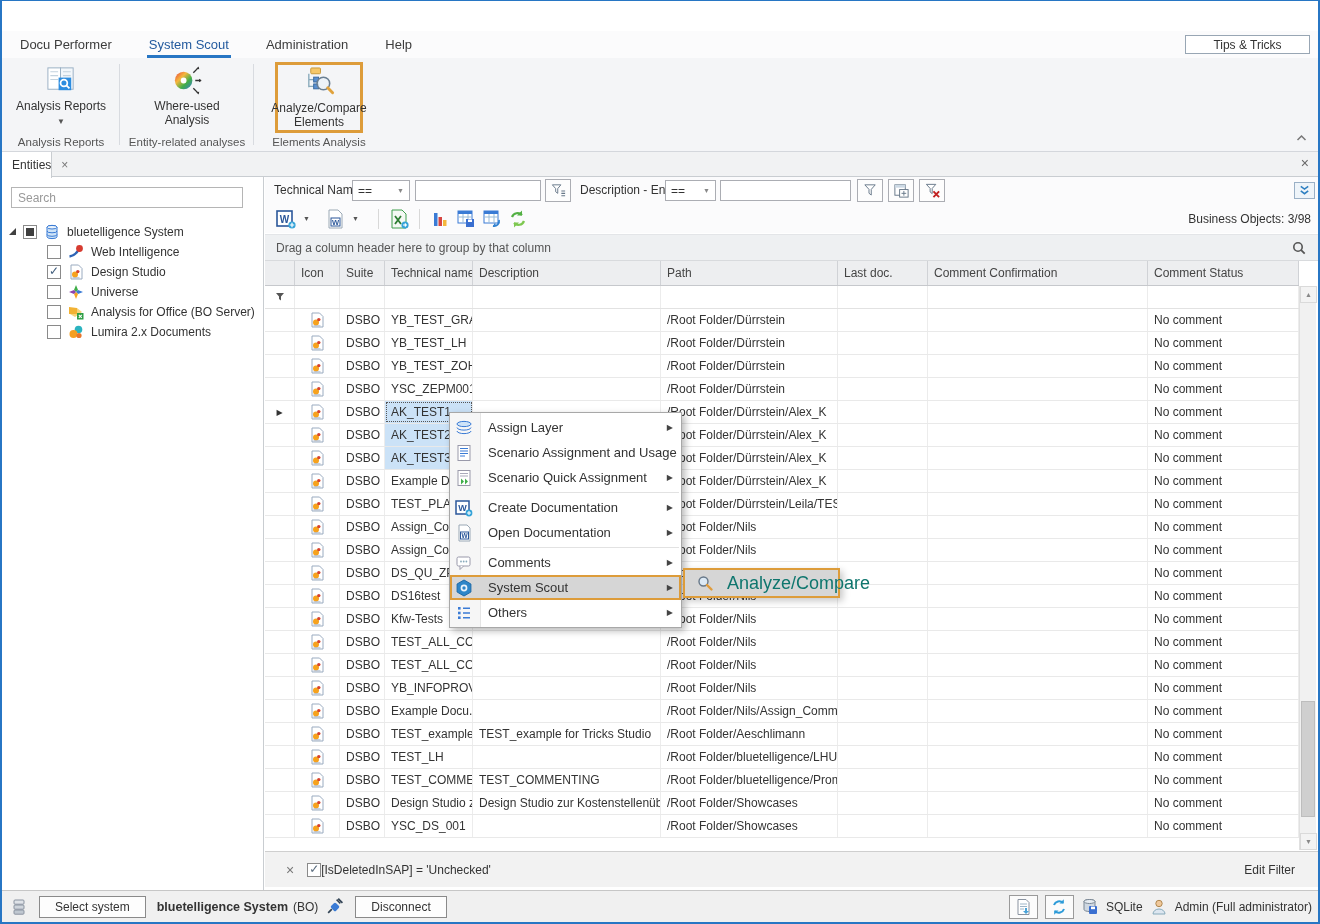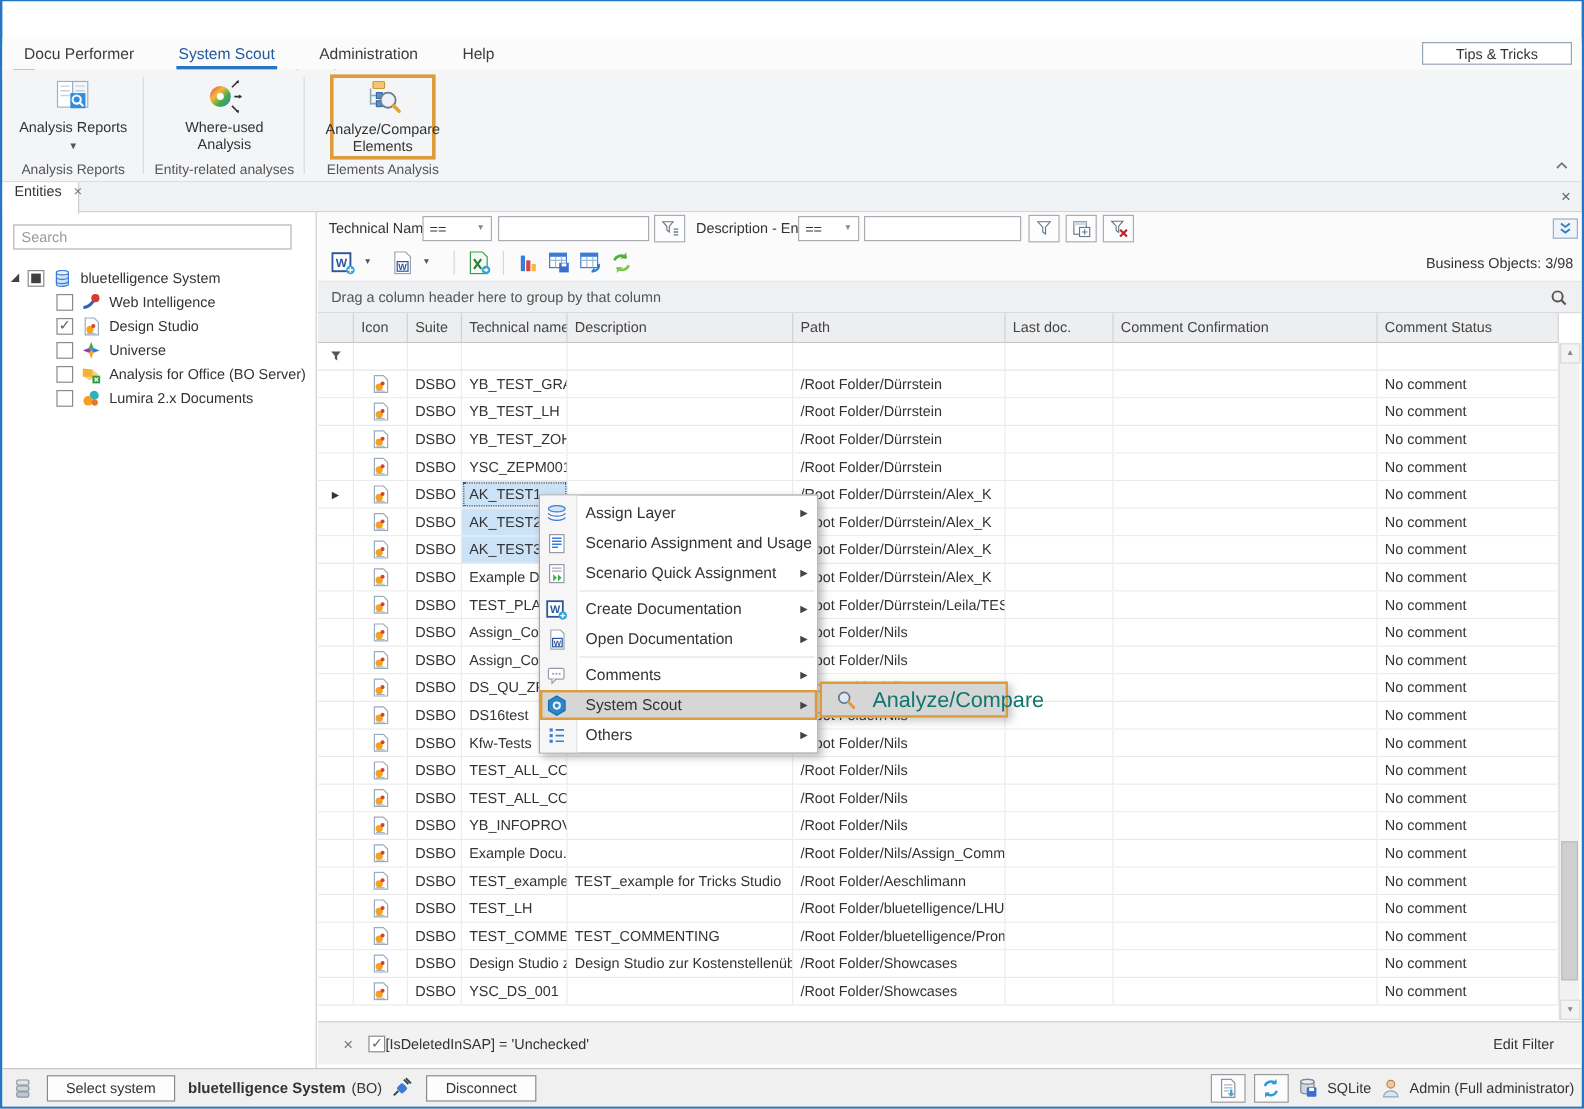--- a/index.html
+++ b/index.html
@@ -40,22 +40,22 @@
   .rbtn{position:absolute;top:5px;left:50%;transform:translateX(-50%);width:96px;height:70px;display:flex;
         flex-direction:column;align-items:center;font-size:12px;color:#333;text-align:center;}
   .rbtn.hl{border:3px solid #dd9c3a;width:88px;height:71px;top:4px;}
   .ric{width:33px;height:33px;margin-top:1px;flex:none;}
   .rbtn-label{line-height:13.5px;margin-top:3px;}
   .rb-caret{font-size:8px;color:#555;}
   .ribbon-collapse{position:absolute;right:10px;bottom:7px;width:13px;height:12px;}
 
   
   .doc-tabstrip{position:absolute;left:0;top:151px;right:0;height:25px;background:#f1f2f3;border-bottom:1px solid #c9cdd1;}
-  .entities-tab{position:absolute;left:0;top:0;height:26px;width:64px;background:#fff;border-right:1px solid #c9cdd1;
-        display:flex;align-items:flex-start;font-size:12px;color:#333;padding-left:10px;gap:10px;z-index:2;}
+  .entities-tab{position:absolute;left:0;top:0;height:26px;width:50px;background:#fff;border-right:1px solid #c9cdd1;
+        display:flex;align-items:center;font-size:12px;color:#333;padding-left:10px;gap:10px;z-index:2;}
   .tab-close{color:#777;font-size:12px;}
   .strip-close{position:absolute;right:9px;top:3px;color:#666;font-size:14px;}
 
   
   .left-panel{position:absolute;left:0;top:176px;width:262px;bottom:32px;background:#fff;border-right:1px solid #c9cdd1;}
   .search-box{position:absolute;left:9px;top:10px;width:232px;height:21px;border:1px solid #b5b5b5;font-size:12px;
         padding:0 6px;color:#333;font-family:inherit;outline:none;}
   .search-box::placeholder{color:#999;}
   .tree{position:absolute;left:0;top:44px;right:0;font-size:12px;color:#333;}
   .tree-root-row{display:flex;align-items:center;height:21px;padding-left:7px;gap:7px;}

